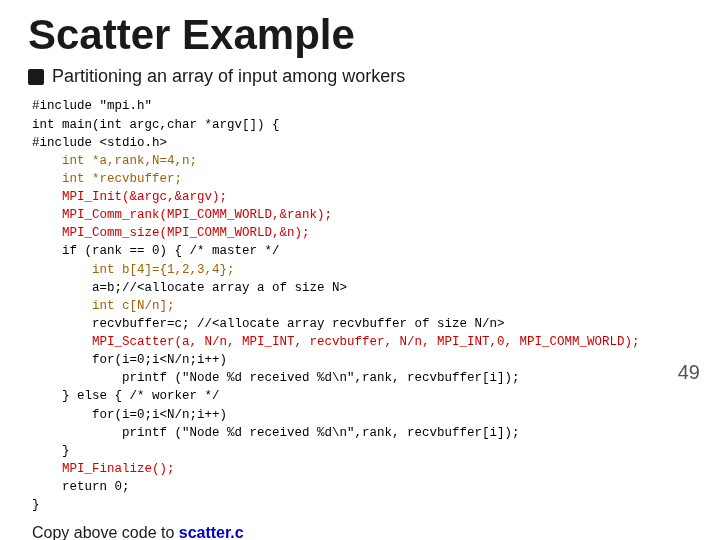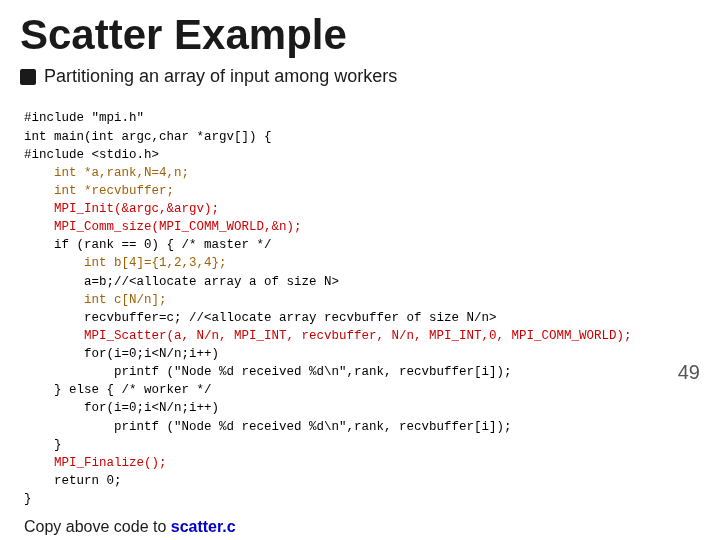--- a/index.html
+++ b/index.html
@@ -7,34 +7,34 @@
       width: 720px;
       height: 540px;
       background: #ffffff;
       font-family: Arial, sans-serif;
       overflow: hidden;
       position: relative;
     }
     .page {
       width: 720px;
       height: 394px;
-      padding: 10px 20px 10px 20px;
+      padding: 10px 20px 10px 28px;
       position: relative;
     }
     .title {
       font-size: 42px;
       font-weight: bold;
       color: #1a1a1a;
       margin-bottom: 6px;
       line-height: 1.2;
     }
     .bullet-section {
       display: flex;
       align-items: flex-start;
-      margin-bottom: 22px;
+      margin-bottom: 10px;
     }
     .bullet {
       width: 16px;
       height: 16px;
       background: #1a1a1a;
       border-radius: 2px;
       margin-right: 8px;
       margin-top: 3px;
       flex-shrink: 0;
     }
@@ -90,20 +90,21 @@
     <div class="bullet-text">Partitioning an array of input among workers</div>
   </div>
 
   <div class="code-block">
     <span class="code-line normal">#include "mpi.h"</span>
     <span class="code-line normal">int main(int argc,char *argv[]) {</span>
     <span class="code-line normal">#include &lt;stdio.h&gt;</span>
     <span class="code-line">    <span class="blue">int *a,rank,N=4,n;</span></span>
     <span class="code-line">    <span class="blue">int *recvbuffer;</span></span>
     <span class="code-line">    <span class="red">MPI_Init(&amp;argc,&amp;argv);</span></span>
+    <span class="code-line">    <span class="red">MPI_Comm_rank(MPI_COMM_WORLD,&amp;rank);</span></span>
     <span class="code-line">    <span class="red">MPI_Comm_size(MPI_COMM_WORLD,&amp;n);</span></span>
     <span class="code-line normal">    if (rank == 0) { /* master */</span>
     <span class="code-line">        <span class="blue">int b[4]={1,2,3,4};</span></span>
     <span class="code-line normal">        a=b;//&lt;allocate array a of size N&gt;</span>
     <span class="code-line">        <span class="blue">int c[N/n];</span></span>
     <span class="code-line normal">        recvbuffer=c; //&lt;allocate array recvbuffer of size N/n&gt;</span>
     <span class="code-line">        <span class="red">MPI_Scatter(a, N/n, MPI_INT, recvbuffer, N/n, MPI_INT,0, MPI_COMM_WORLD);</span></span>
     <span class="code-line normal">        for(i=0;i&lt;N/n;i++)</span>
     <span class="code-line normal">            printf ("Node %d received %d\n",rank, recvbuffer[i]);</span>
     <span class="code-line normal">    } else { /* worker */</span>

